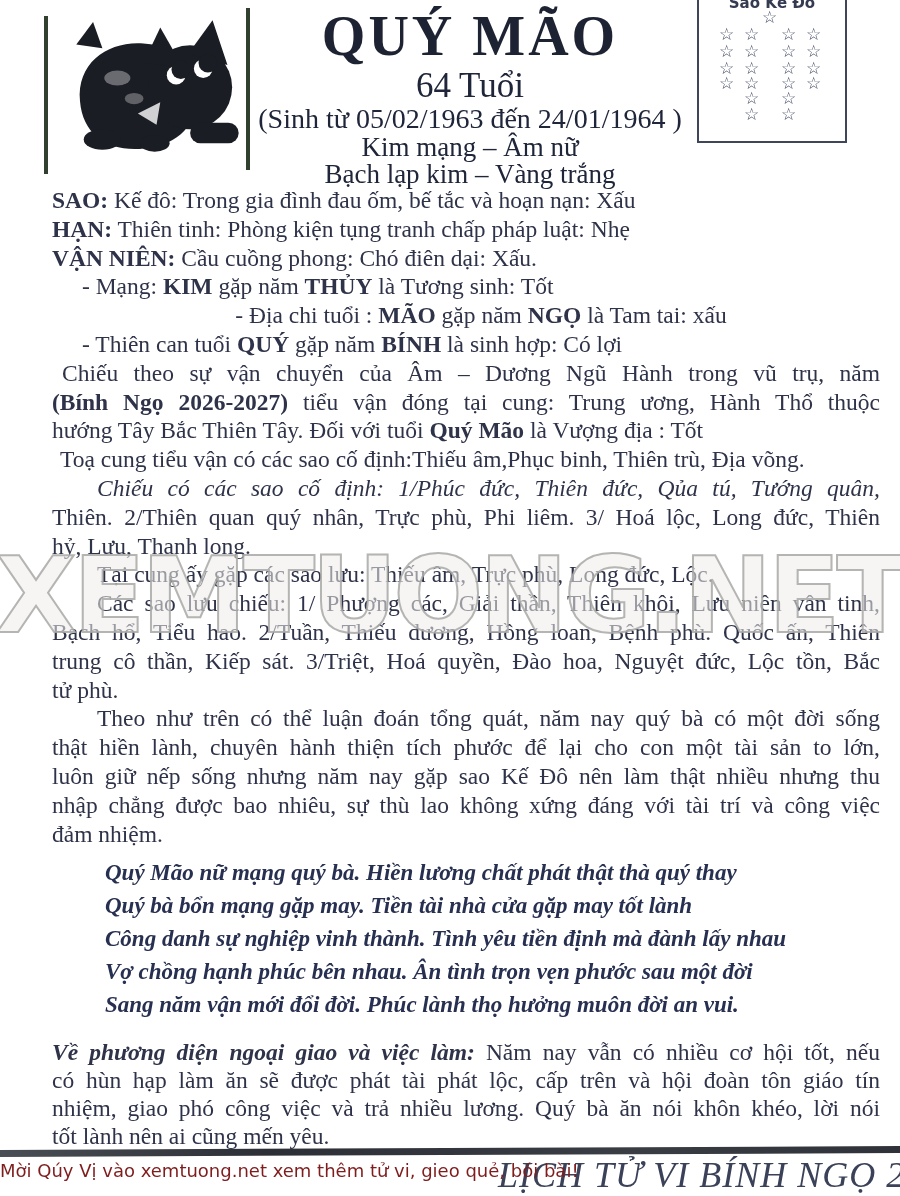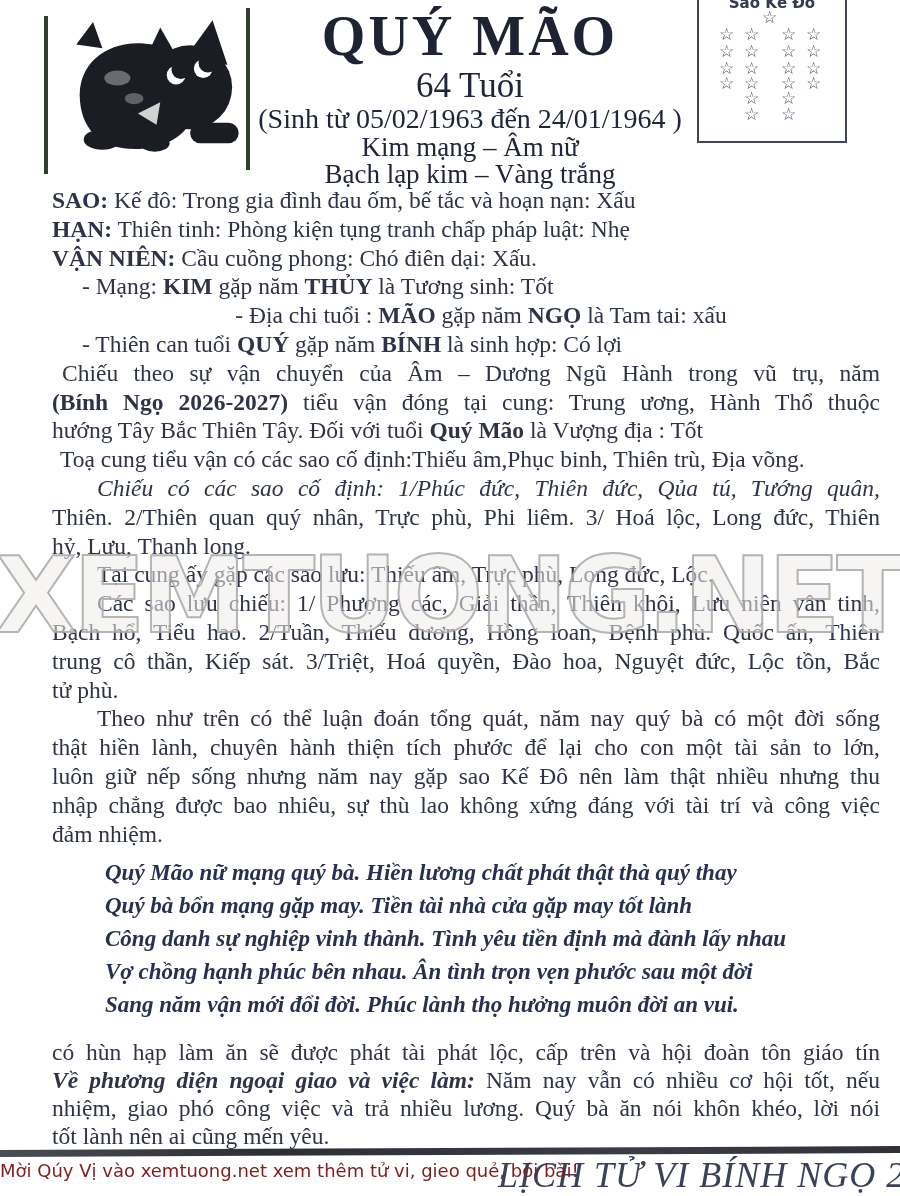--- a/index.html
+++ b/index.html
@@ -152,22 +152,22 @@
 
   <div class="poem" id="poem">
       <div>Quý Mão nữ mạng quý bà. Hiền lương chất phát thật thà quý thay</div>
       <div>Quý bà bổn mạng gặp may. Tiền tài nhà cửa gặp may tốt lành</div>
       <div>Công danh sự nghiệp vinh thành. Tình yêu tiền định mà đành lấy nhau</div>
       <div>Vợ chồng hạnh phúc bên nhau. Ân tình trọn vẹn phước sau một đời</div>
       <div>Sang năm vận mới đổi đời. Phúc lành thọ hưởng muôn đời an vui.</div>
     </div>
 
   <div class="outro" id="outro">
+      <div class="bl j"><span class="b it">Về phương diện ngoại giao và việc làm:</span><span> Năm nay vẫn có nhiều cơ hội tốt, nếu</span></div>
       <div class="bl j"><span>có hùn hạp làm ăn sẽ được phát tài phát lộc, cấp trên và hội đoàn tôn giáo tín</span></div>
-      <div class="bl j"><span class="b it">Về phương diện ngoại giao và việc làm:</span><span> Năm nay vẫn có nhiều cơ hội tốt, nếu</span></div>
       <div class="bl j"><span>nhiệm, giao phó công việc và trả nhiều lương. Quý bà ăn nói khôn khéo, lời nói</span></div>
       <div class="bl l"><span>tốt lành nên ai cũng mến yêu.</span></div>
     </div>
 
   <div class="watermark">XEMTUONG.NET</div>
 
   <div class="footer-line"></div>
   <div class="scan-title">LỊCH TỬ VI BÍNH NGỌ 2026</div>
   <div class="promo">Mời Qúy Vị vào xemtuong.net xem thêm tử vi, gieo quẻ, bói bài!</div>
 

